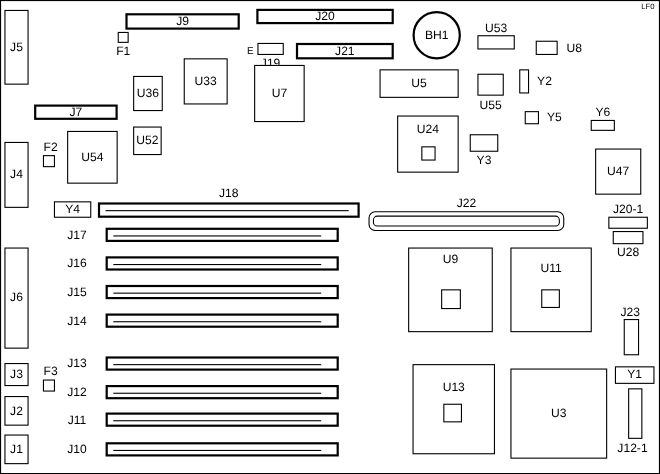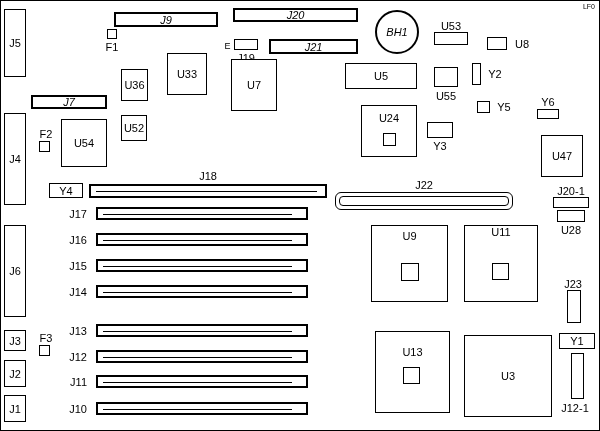--- a/index.html
+++ b/index.html
@@ -8,43 +8,43 @@
   .board {
     position:relative; width:600px; height:431px;
     background:#ffffff; border:1px solid #000;
     overflow:hidden; font-size:11px; color:#000;
   }
   .comp {
     position:absolute; border:1px solid #000; background:#fff;
     display:flex; align-items:center; justify-content:center;
     white-space:nowrap;
   }
-  .bold2 { border-width:2px;font-style:italic; }
+  .bold2 { border-width:2px; }
   .circle { border-radius:50%; }
   .round { border-radius:6px; }
   .chip { flex-direction:column; justify-content:flex-start; }
   .lbl { position:absolute; text-align:center; white-space:nowrap; line-height:12px; }
-  .r { text-align:right; }
+  .r { text-align:center; }
   .inner-sq { position:absolute; border:1px solid #000; background:#fff; }
   .inner-rect { position:absolute; border:1px solid #000; border-radius:4px; left:3px; right:3px; top:3px; bottom:3px; }
   .slot-line { position:absolute; top:50%; height:1px; background:#000; }
   .tiny { font-size:7px; line-height:8px; }
   .small { font-size:9px; line-height:10px; }
 </style>
 </head>
 <body>
 
 <div class="board">
 
   <div class="lbl tiny" style="right:4px;top:2px;left:auto">LF0</div>
 
   <div class="comp" style="left:3px;top:8px;width:22px;height:68px">
       <span>J5</span>
     </div>
-  <div class="comp" style="left:3px;top:112px;width:22px;height:92px">
+  <div class="comp" style="left:3px;top:128px;width:22px;height:60px">
       <span>J4</span>
     </div>
   <div class="comp" style="left:3px;top:224px;width:22px;height:92px">
       <span>J6</span>
     </div>
   <div class="comp" style="left:3px;top:329px;width:22px;height:21px">
       <span>J3</span>
     </div>
   <div class="comp" style="left:3px;top:359px;width:22px;height:27px">
       <span>J2</span>
@@ -187,21 +187,21 @@
 
   <div class="lbl r" style="left:52px;top:402px;width:34px">J10</div>
   <div class="comp bold2" style="left:95px;top:401px;width:212px;height:13px">
       <div class="slot-line" style="left:5px;right:14px"></div>
     </div>
 
   <div class="comp chip" style="left:370px;top:224px;width:77px;height:77px;padding-top:4px">
     <span>U9</span>
     <div class="inner-sq" style="left:29px;top:37px;width:18px;height:18px"></div>
   </div>
-  <div class="comp chip" style="left:463px;top:224px;width:74px;height:77px;">
+  <div class="comp chip" style="left:463px;top:224px;width:74px;height:77px;padding-top:12px">
     <span>U11</span>
     <div class="inner-sq" style="left:27px;top:37px;width:17px;height:17px"></div>
   </div>
   <div class="comp chip" style="left:374px;top:330px;width:75px;height:82px;padding-top:14px">
     <span>U13</span>
     <div class="inner-sq" style="left:27px;top:35px;width:17px;height:17px"></div>
   </div>
   <div class="comp" style="left:463px;top:334px;width:88px;height:82px">
     <span>U3</span>
   </div>

